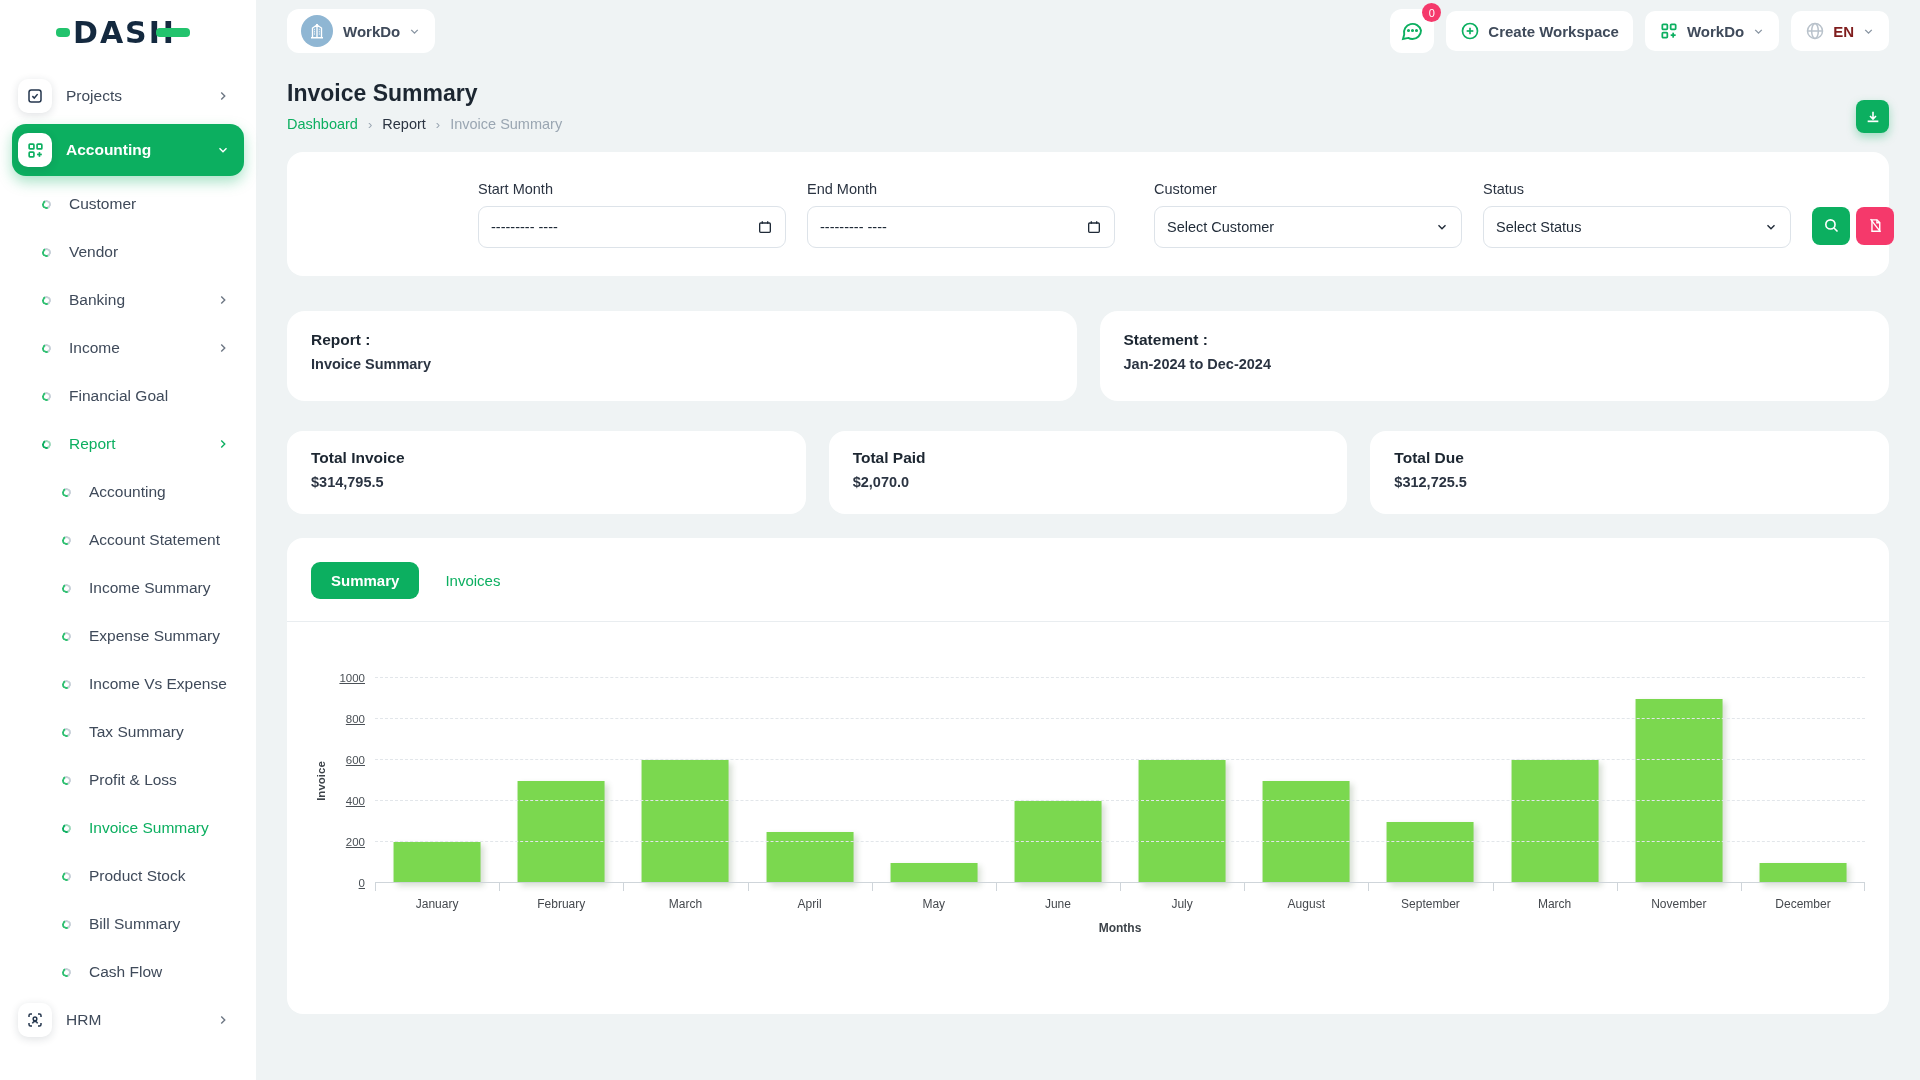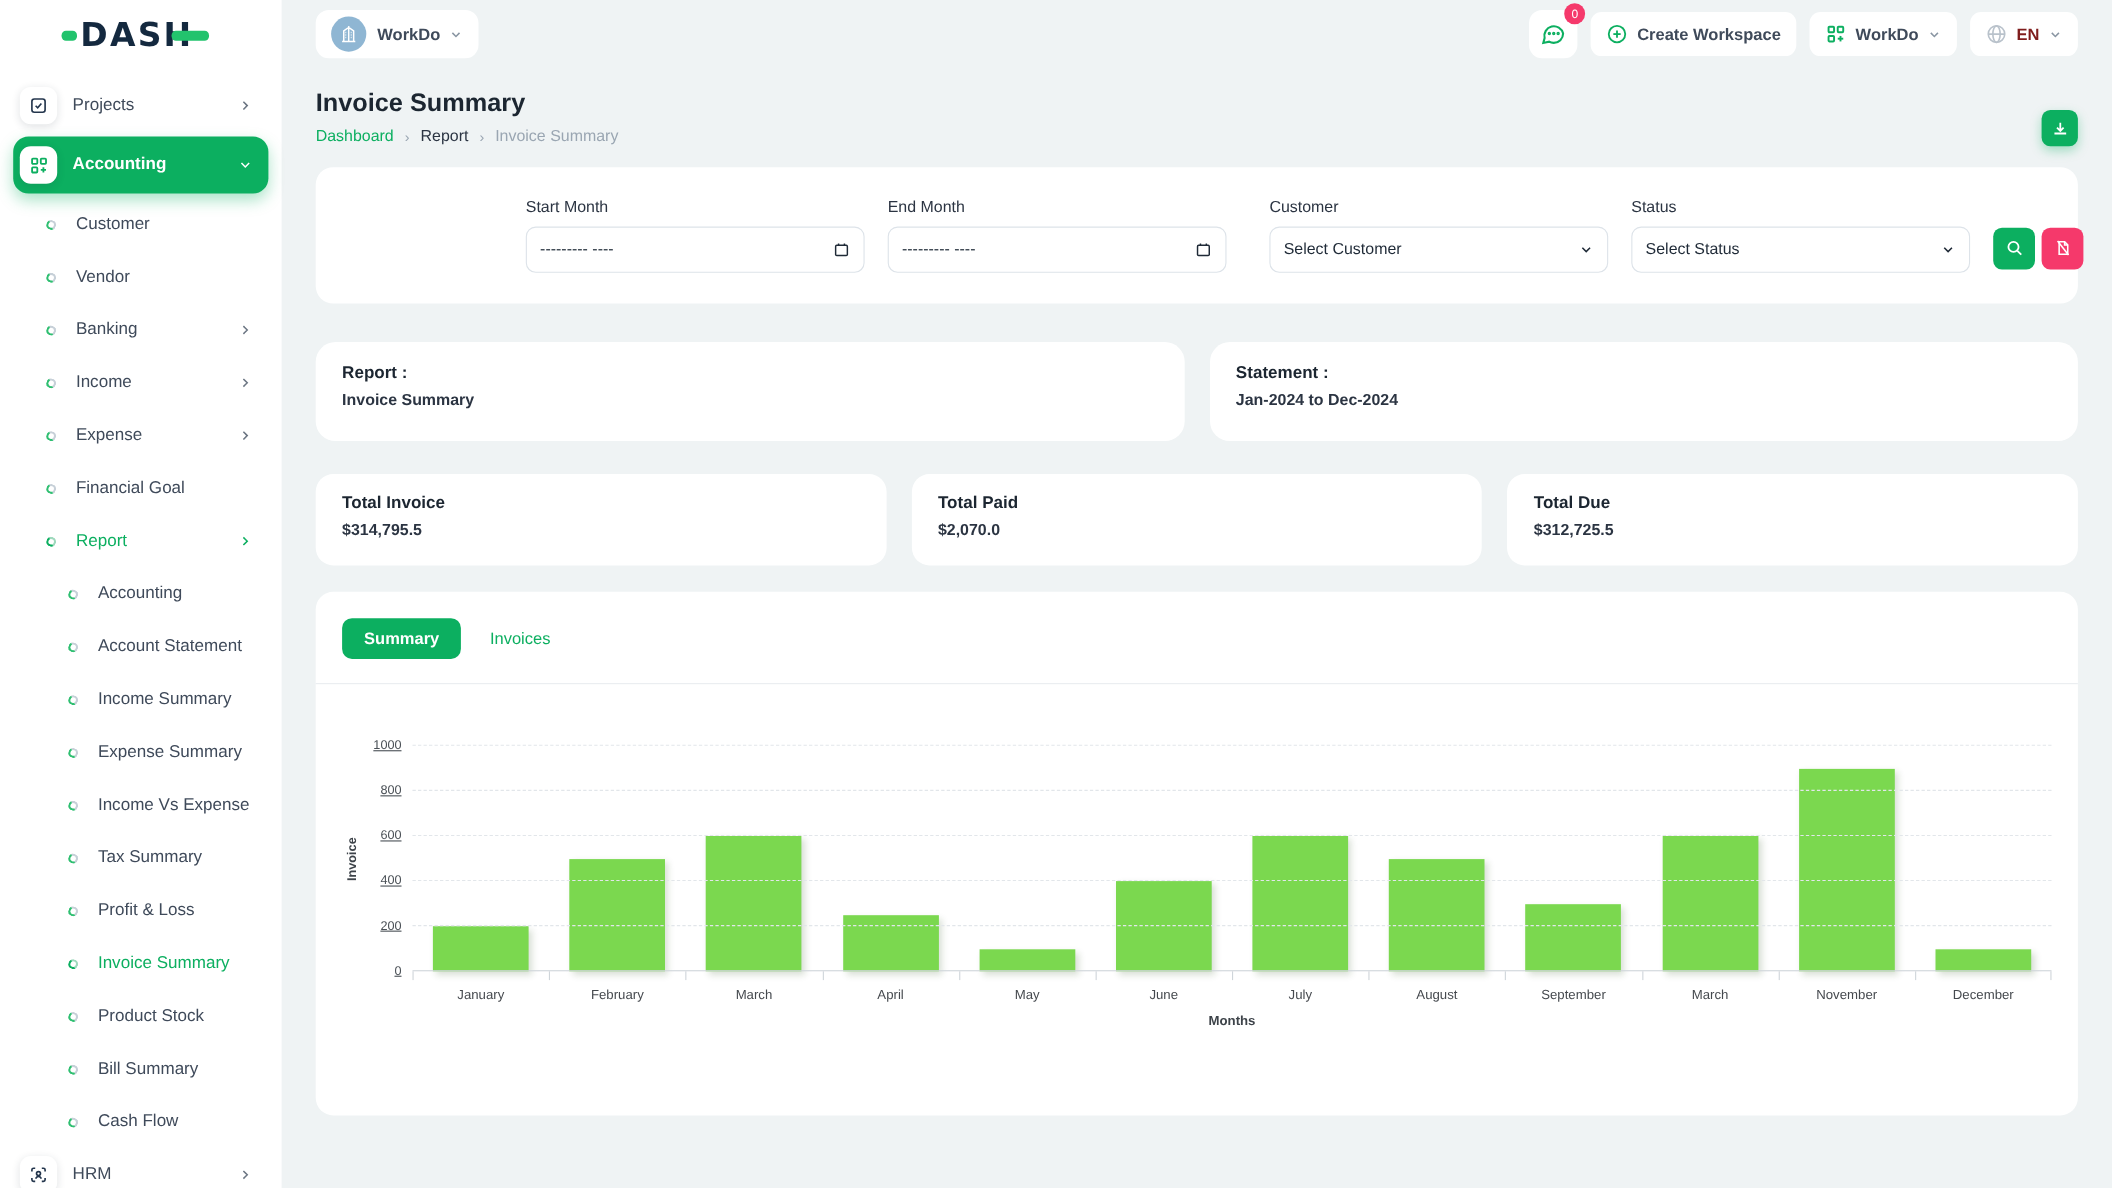--- a/index.html
+++ b/index.html
@@ -183,29 +183,20 @@
         <span class="bullet"></span>
         <span class="lbl">Income</span>
         <span class="chev" style="color: rgb(108, 118, 131);">
           <svg width="14" height="14" viewBox="0 0 24 24" fill="none" stroke="currentColor" stroke-width="2.4">
             <polyline points="9 6 15 12 9 18"></polyline>
           </svg>
         </span>
       </div>
       <div class="nav-row lvl1">
         <span class="bullet"></span>
-        <span class="lbl">Expense</span>
-        <span class="chev" style="color: rgb(108, 118, 131);">
-          <svg width="14" height="14" viewBox="0 0 24 24" fill="none" stroke="currentColor" stroke-width="2.4">
-            <polyline points="9 6 15 12 9 18"></polyline>
-          </svg>
-        </span>
-      </div>
-      <div class="nav-row lvl1">
-        <span class="bullet"></span>
         <span class="lbl">Financial Goal</span>
       </div>
       <div class="nav-row lvl1 active-link">
         <span class="bullet"></span>
         <span class="lbl">Report</span>
         <span class="chev" style="color: rgb(12, 175, 96);">
           <svg width="14" height="14" viewBox="0 0 24 24" fill="none" stroke="currentColor" stroke-width="2.4">
             <polyline points="9 6 15 12 9 18"></polyline>
           </svg>
         </span>

